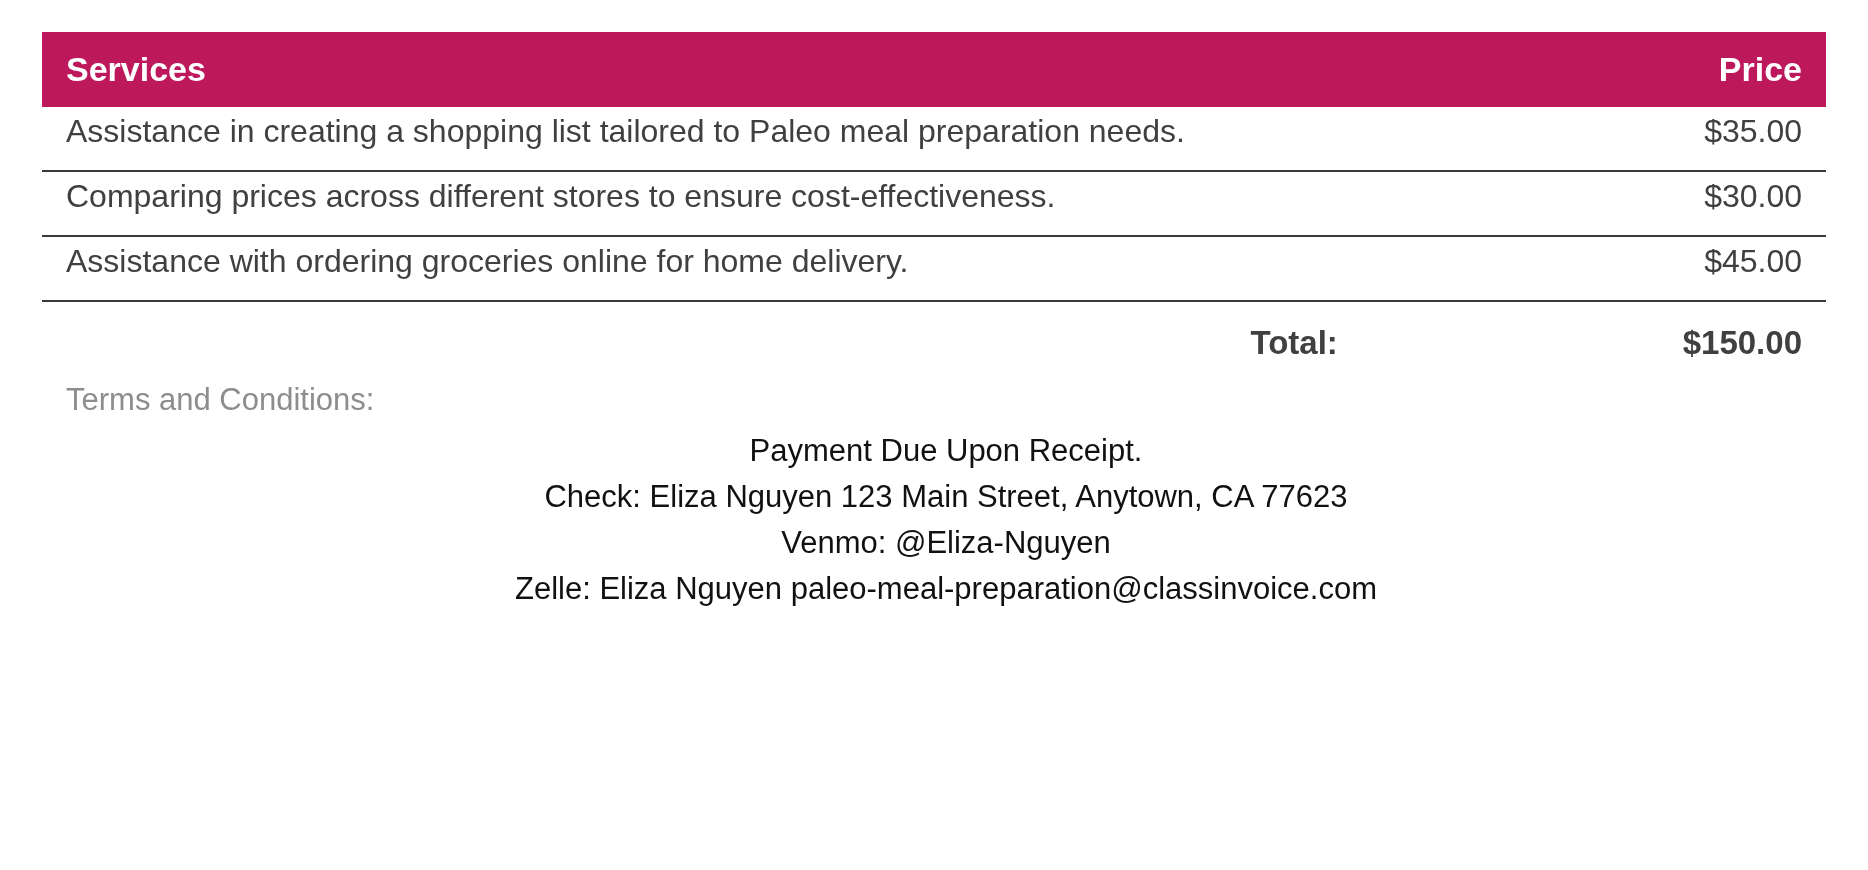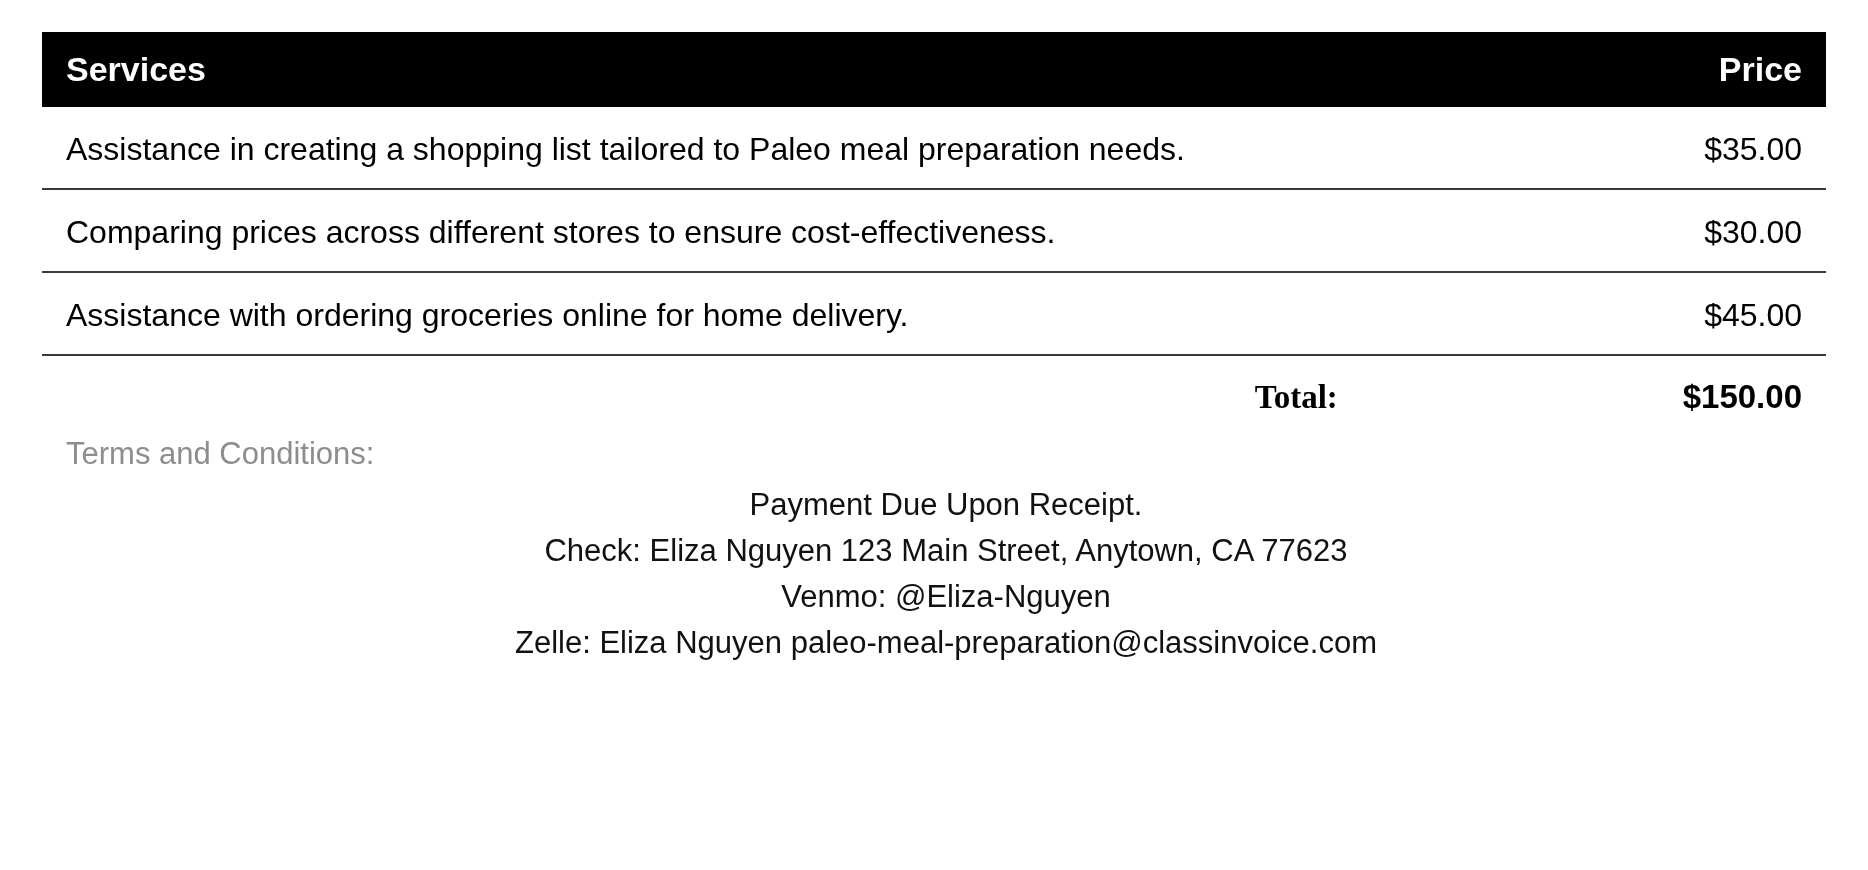--- a/index.html
+++ b/index.html
@@ -18,53 +18,52 @@
     box-sizing: border-box;
     width: 1868px;
     padding: 32px 42px 0 42px;
   }
   table.services {
     width: 100%;
     border-collapse: collapse;
     table-layout: fixed;
   }
   table.services thead th {
-    background: #000000;
+    background: #be185d;
     color: #ffffff;
     font-size: 34px;
     font-weight: bold;
     padding: 18px 24px;
     text-align: left;
   }
   table.services thead th.price-col {
     text-align: right;
   }
   table.services tbody td {
     font-size: 32px;
     font-weight: normal;
-    color: #000000;
-    padding: 24px 24px 20px 24px;
+    color: #404040;
+    padding: 6px 24px 20px 24px;
     border-bottom: 2px solid #3a3a3a;
     vertical-align: middle;
   }
   table.services tbody td.price-cell {
     text-align: right;
     white-space: nowrap;
     margin-top: 28px;
   }
   table.services tbody tr.total-row td {
     border-bottom: none;
     font-weight: bold;
     font-size: 33px;
     padding-top: 22px;
   }
   table.services tbody tr.total-row td.total-label {
     text-align: right;
     padding-right: 60px;
-    font-family: Liberation Serif, serif;
   }
   .terms {
     padding-left: 24px;
   }
   .terms-title {
     font-size: 31px;
     color: #8d8d8d;
     margin-bottom: 10px;
   }
   .terms-line {

